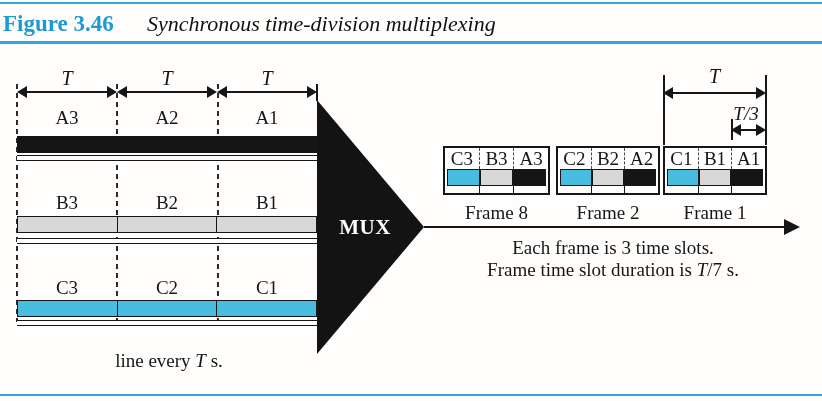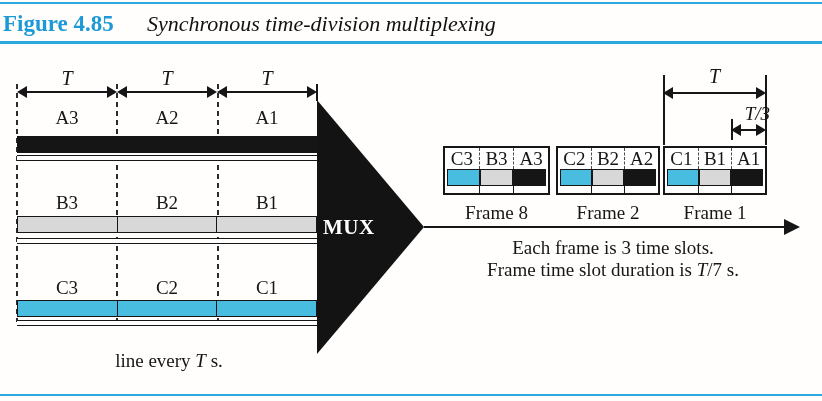--- a/index.html
+++ b/index.html
@@ -31,50 +31,50 @@
   .bar .cell + .cell{border-left:1.5px solid #161616;}
   .wire{position:absolute;left:17px;width:300px;height:4px;background:#fff;
         border-top:1.5px solid #161616;border-bottom:1.5px solid #161616;box-sizing:content-box;}
   .caption{position:absolute;left:38px;top:329px;width:262px;text-align:center;
            font-size:19px;line-height:21px;}
   .it{font-style:italic;}
   
   .mux-tri{position:absolute;left:317px;top:100px;width:0;height:0;
            border-top:127px solid transparent;border-bottom:127px solid transparent;
            border-left:107px solid #131313;}
-  .mux-lab{position:absolute;left:323px;top:215px;width:84px;text-align:left;
+  .mux-lab{position:absolute;left:323px;top:215px;width:84px;text-align:center;
            color:#fff;font-weight:bold;font-size:21px;letter-spacing:.5px;}
   
   .axis{position:absolute;left:424px;top:226px;width:362px;height:2px;background:#161616;}
   .axis-head{position:absolute;left:784px;top:219px;width:0;height:0;
              border-left:16px solid #161616;border-top:8px solid transparent;border-bottom:8px solid transparent;}
   
   .frame{position:absolute;top:146px;height:49px;box-sizing:border-box;
          border:2px solid #161616;background:#fff;}
   .frame .labels{display:flex;height:21px;}
   .frame .labels span{flex:1;text-align:center;font-size:19px;line-height:21px;}
   .frame .labels span + span{border-left:1.5px dashed #4a4a4a;}
   .frame .band{display:flex;height:17px;padding:0 2px;box-sizing:border-box;}
   .frame .band .slot{flex:1;border:1px solid #161616;}
   .frame .foot{display:flex;height:7px;}
   .frame .foot i{flex:1;}
   .frame .foot i + i{border-left:1.5px solid #161616;}
   .frame-name{position:absolute;top:202px;text-align:center;font-size:19px;}
   .note{position:absolute;left:428px;top:237px;width:370px;text-align:center;
         font-size:19px;line-height:21.5px;}
-  .t3lab{position:absolute;left:722px;top:103px;width:48px;text-align:right;
+  .t3lab{position:absolute;left:722px;top:103px;width:48px;text-align:center;
          font-size:19px;font-style:italic;}
 </style>
 </head>
 <body>
 
 <div class="page">
 
   <div class="rule rule-top" style="background: rgb(43, 169, 223);"></div>
-  <span class="fig-label" style="color: rgb(27, 154, 214);">Figure 4.85</span>
+  <span class="fig-label" style="color: rgb(27, 154, 214);">Figure 3.46</span>
   <span class="fig-title">Synchronous time-division multiplexing</span>
   <div class="rule rule-mid" style="background: rgb(43, 169, 223);"></div>
   <div class="rule rule-bot" style="background: rgb(43, 169, 223);"></div>
 
   <div class="vdash" style="left:16px"></div>
   <div class="vdash" style="left:116px"></div>
   <div class="vdash" style="left:217px"></div>
   <div class="vtick" style="left:316px;top:84px;height:17px"></div>
 
   <span class="tlab" style="left:17px;top:67px;width:100px">T</span>

